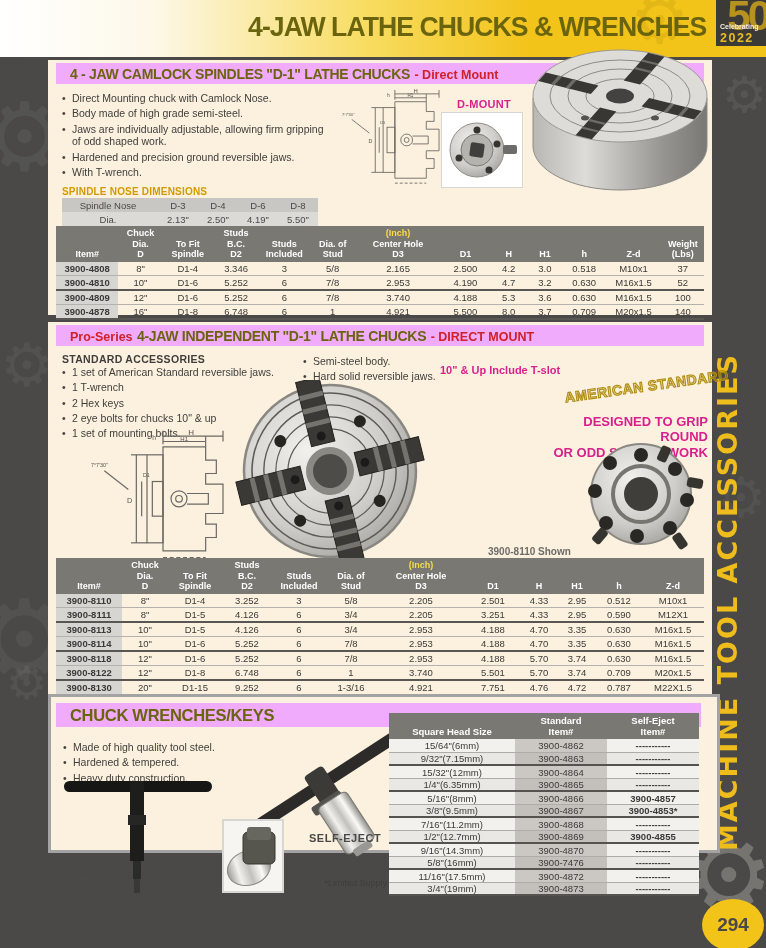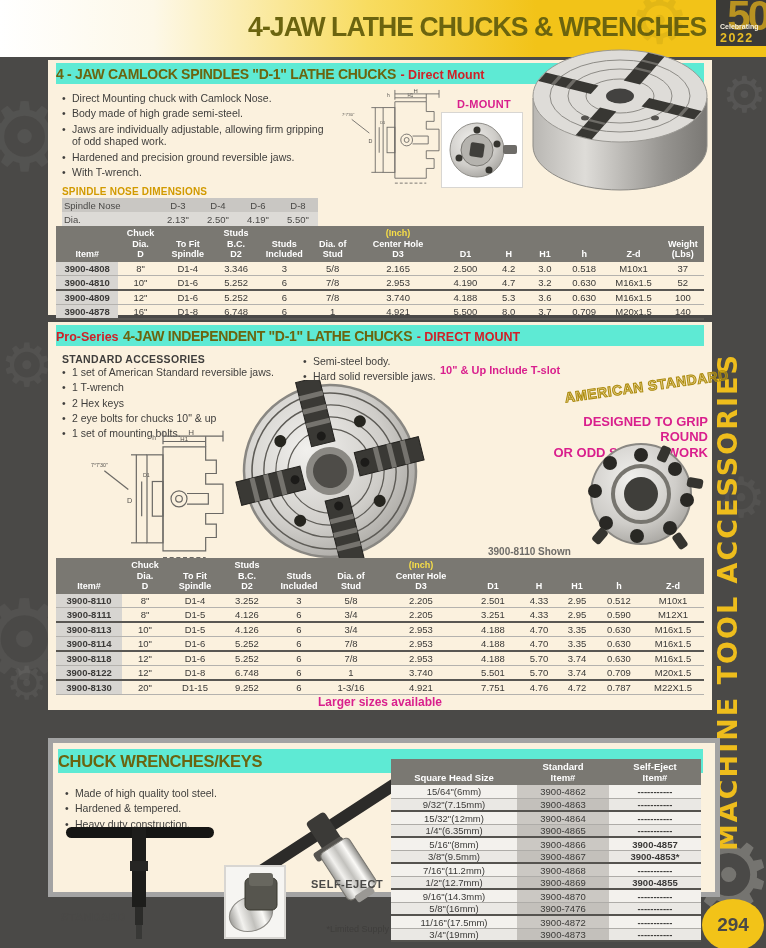--- a/index.html
+++ b/index.html
@@ -14,22 +14,22 @@
 .badge-50{position:absolute;right:-2px;top:-8px;font-size:42px;font-weight:bold;color:#d8a91c;opacity:.8;letter-spacing:-3px}
 .badge-celebrating{position:absolute;left:4px;top:23px;font-size:7px;color:#f5efdf;font-weight:bold}
 .badge-year{position:absolute;left:4px;top:31px;font-size:12.5px;font-weight:bold;color:#e9bd25;letter-spacing:1.5px}
 
 .sidebar-label{position:absolute;left:712px;top:295px;width:50px;height:615px;writing-mode:vertical-rl;transform:rotate(180deg);font-size:27px;font-weight:bold;color:#eebd1c;letter-spacing:2px;text-align:center;z-index:1;font-family:"DejaVu Sans",sans-serif}
 .page-badge{position:absolute;left:702px;top:899px;width:62px;height:52px;background:#f2c318;border-radius:50%;z-index:3;text-align:center;line-height:52px;font-size:19px;font-weight:bold;color:#4a4947}
 
 .panel{position:absolute;left:48px;width:664px;background:#fbf1de;z-index:2}
 .panel1{top:60px;height:255px}
 .panel2{top:322px;height:388px}
-.panel3{top:738px;width:672px;height:159px;border:5px solid #a3a3a3;z-index:4}
-.bar{position:absolute;left:8px;top:3px;width:648px;height:21px;background:#5eead4;line-height:21px;padding-left:0;white-space:nowrap}
+.panel3{top:694px;width:672px;height:159px;border:3px solid #a3a3a3;z-index:4}
+.bar{position:absolute;left:8px;top:3px;width:648px;height:21px;background:#f0abfc;line-height:21px;padding-left:14px;white-space:nowrap}
 .bar-main{font-size:14px;font-weight:bold;color:#6b640f;letter-spacing:-.3px}
 .bar-accent{font-size:12.5px;font-weight:bold;color:#cf2128}
 .bar3{left:5px;top:6px;width:645px;height:24px;line-height:24px}
 .bar3 .bar-main{font-size:16.5px}
 
 .bullets{position:absolute;font-size:10.5px;color:#3f3e3c;line-height:1.22}
 .bullet{display:flex;margin-bottom:2.5px}
 .dot{flex:0 0 10px;width:10px}
 
 table{border-collapse:collapse;table-layout:fixed}
@@ -40,21 +40,21 @@
 .main-table tbody tr{border-bottom:1px solid #b4b2ae}
 .main-table tbody tr:nth-child(even){border-bottom:2px solid #595753}
 .ylw{color:#f8df47}
 .t1{left:8px;top:166px;width:648px}
 .t2{left:8px;top:236px;width:648px}
 .t2 td{height:13px}
 
 .sn-heading{position:absolute;left:14px;top:126px;font-size:10px;font-weight:bold;color:#d29a00;letter-spacing:.2px}
 .sn-table{position:absolute;left:14px;top:138px;width:256px;font-size:9.5px;color:#4a4947}
 .sn-table td{text-align:center;padding:1.5px 2px}
-.sn-table td.c0{text-align:left;padding-right:6px}
+.sn-table td.c0{text-align:center;padding-right:6px}
 .sn-table tr:first-child{background:#c9c7c3}
 .sn-table tr:last-child{background:#dcdad6}
 
 .dmount-label{position:absolute;left:395px;top:38px;width:82px;text-align:center;color:#d91f8d;font-weight:bold;font-size:11px;letter-spacing:.3px}
 .dmount-photo{position:absolute;left:393px;top:52px;width:82px;height:76px;background:#fff;border:1px solid #d8d6d2;display:flex;align-items:center;justify-content:center;z-index:2}
 .chuck3d{position:absolute;left:477px;top:-20px;z-index:3}
 .techdraw1{position:absolute;left:282px;top:28px}
 .techdraw2{position:absolute;left:27px;top:106px}
 .acc-heading{position:absolute;left:14px;top:31px;font-size:10.5px;font-weight:bold;color:#3f3e3c;letter-spacing:.3px}
 .acc-list{left:14px;top:44px;width:235px}

